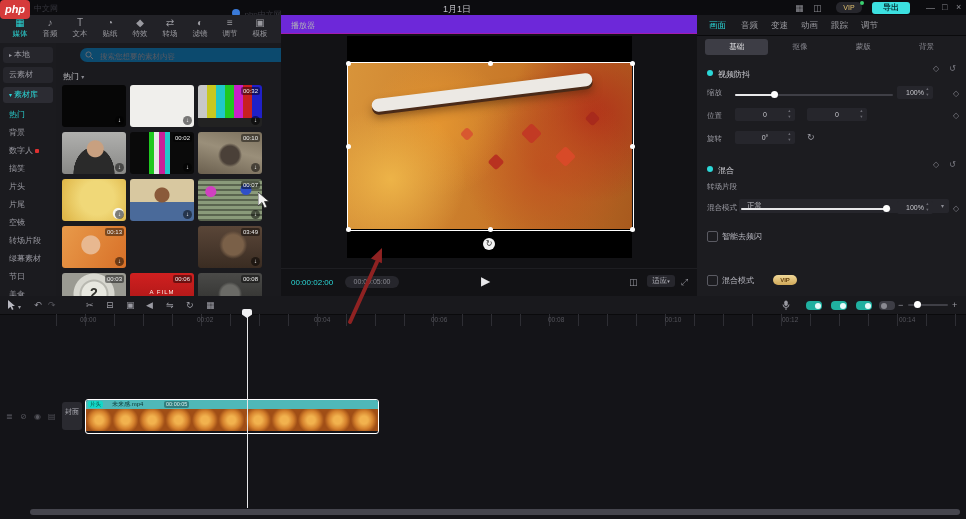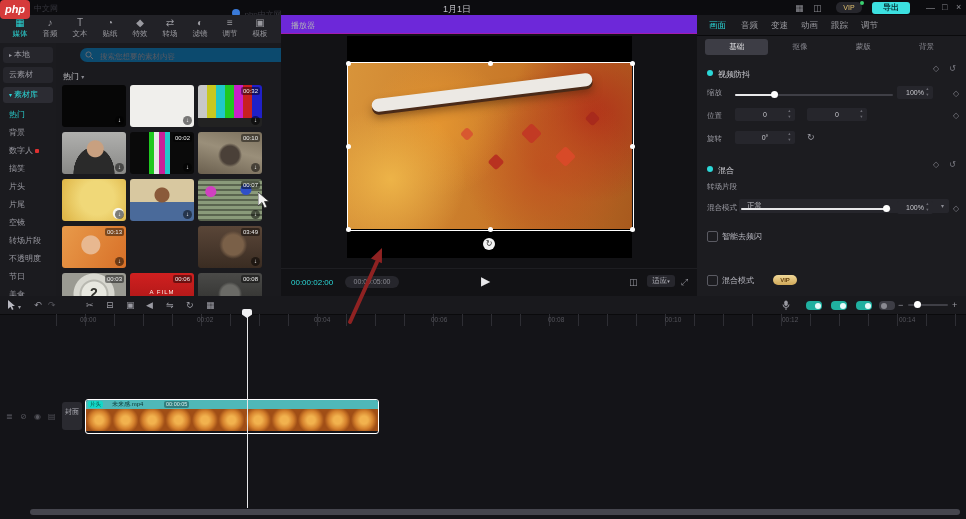--- a/index.html
+++ b/index.html
@@ -227,21 +227,21 @@
     <div class="sb box" style="top:24px"><span>云素材</span></div>
     <div class="sb sel" style="top:44px"><span class="arr">▾</span><span>素材库</span></div>
     <div class="sb active" style="top:64px"><span>热门</span></div>
     <div class="sb" style="top:82px"><span>背景</span></div>
     <div class="sb" style="top:100px"><span>数字人</span><span class="redbadge"></span></div>
     <div class="sb" style="top:118px"><span>搞笑</span></div>
     <div class="sb" style="top:136px"><span>片头</span></div>
     <div class="sb" style="top:154px"><span>片尾</span></div>
     <div class="sb" style="top:172px"><span>空镜</span></div>
     <div class="sb" style="top:190px"><span>转场片段</span></div>
-    <div class="sb" style="top:208px"><span>不透明度</span></div>
+    <div class="sb" style="top:208px"><span>绿幕素材</span></div>
     <div class="sb" style="top:226px"><span>节日</span></div>
     <div class="sb" style="top:244px"><span>美食</span></div>
   </div>
 
   <div class="abs" id="media">
     <div class="abs" id="search">
       <svg class="abs" style="left:5px;top:3px" width="9" height="9" viewBox="0 0 9 9">
           <circle cx="3.5" cy="3.5" r="2.6" fill="none" stroke="#6a6a72" stroke-width="1"></circle>
           <line x1="5.6" y1="5.6" x2="8" y2="8" stroke="#6a6a72" stroke-width="1"></line>
         </svg>

